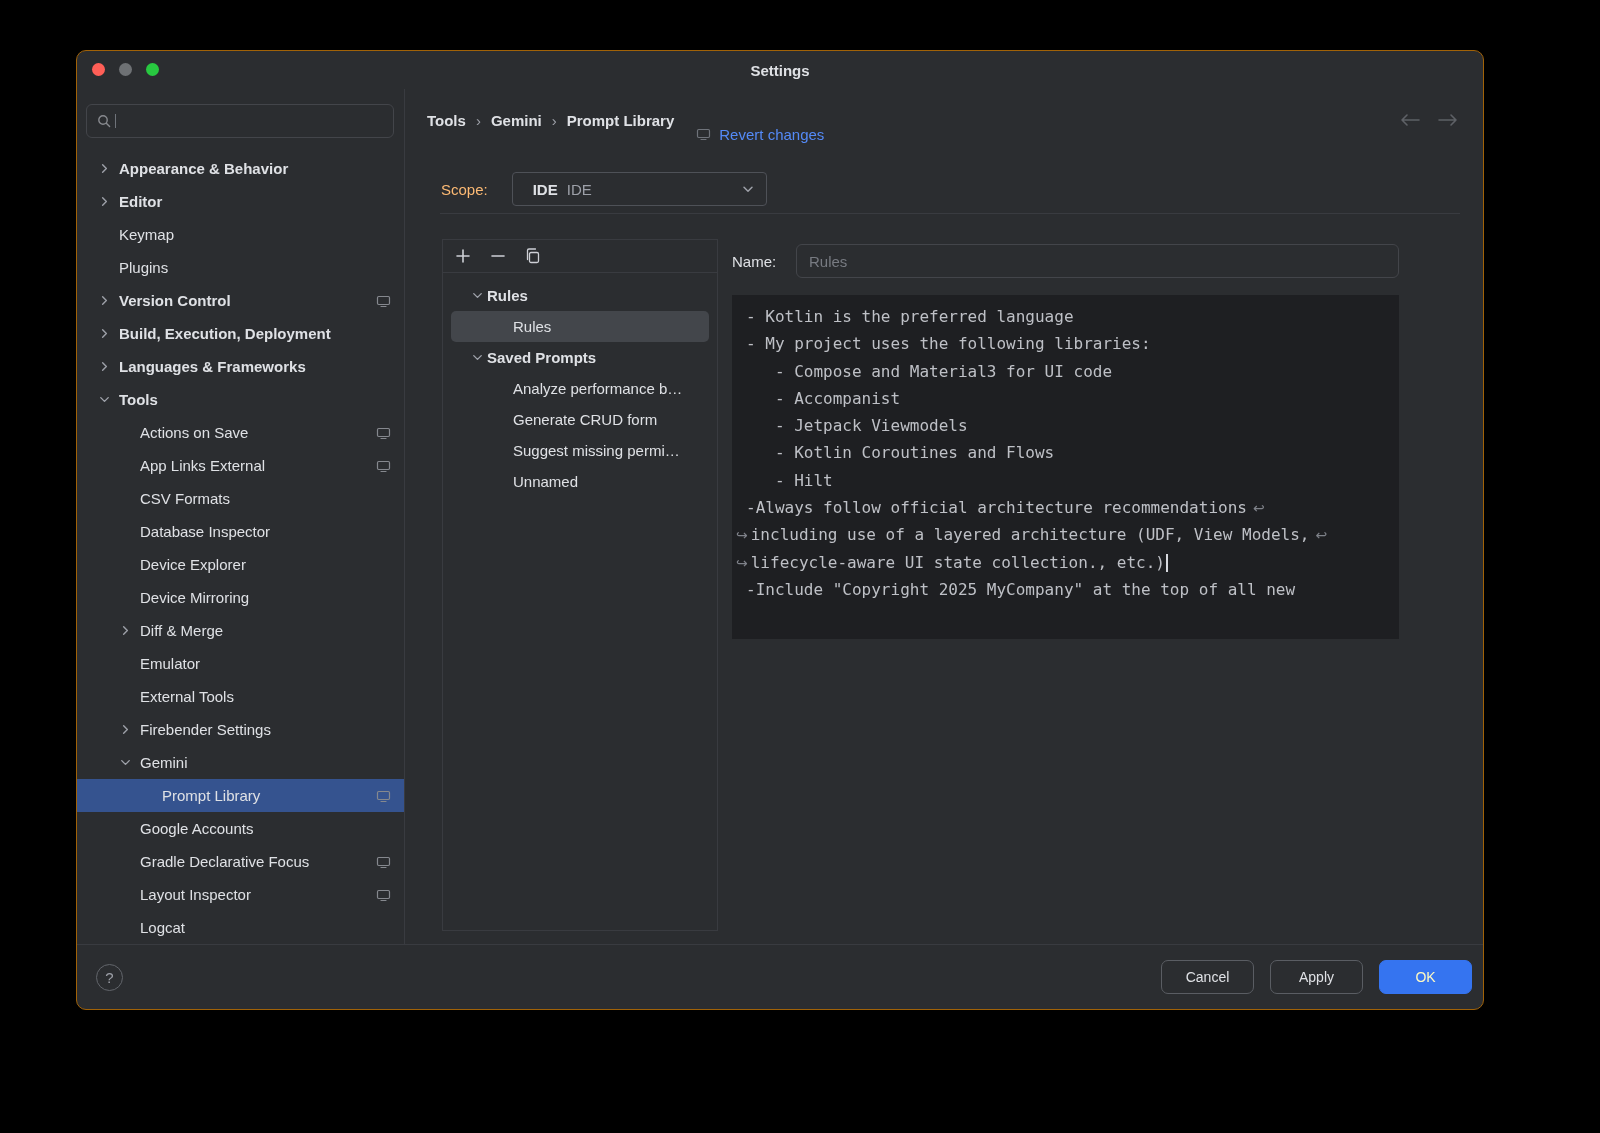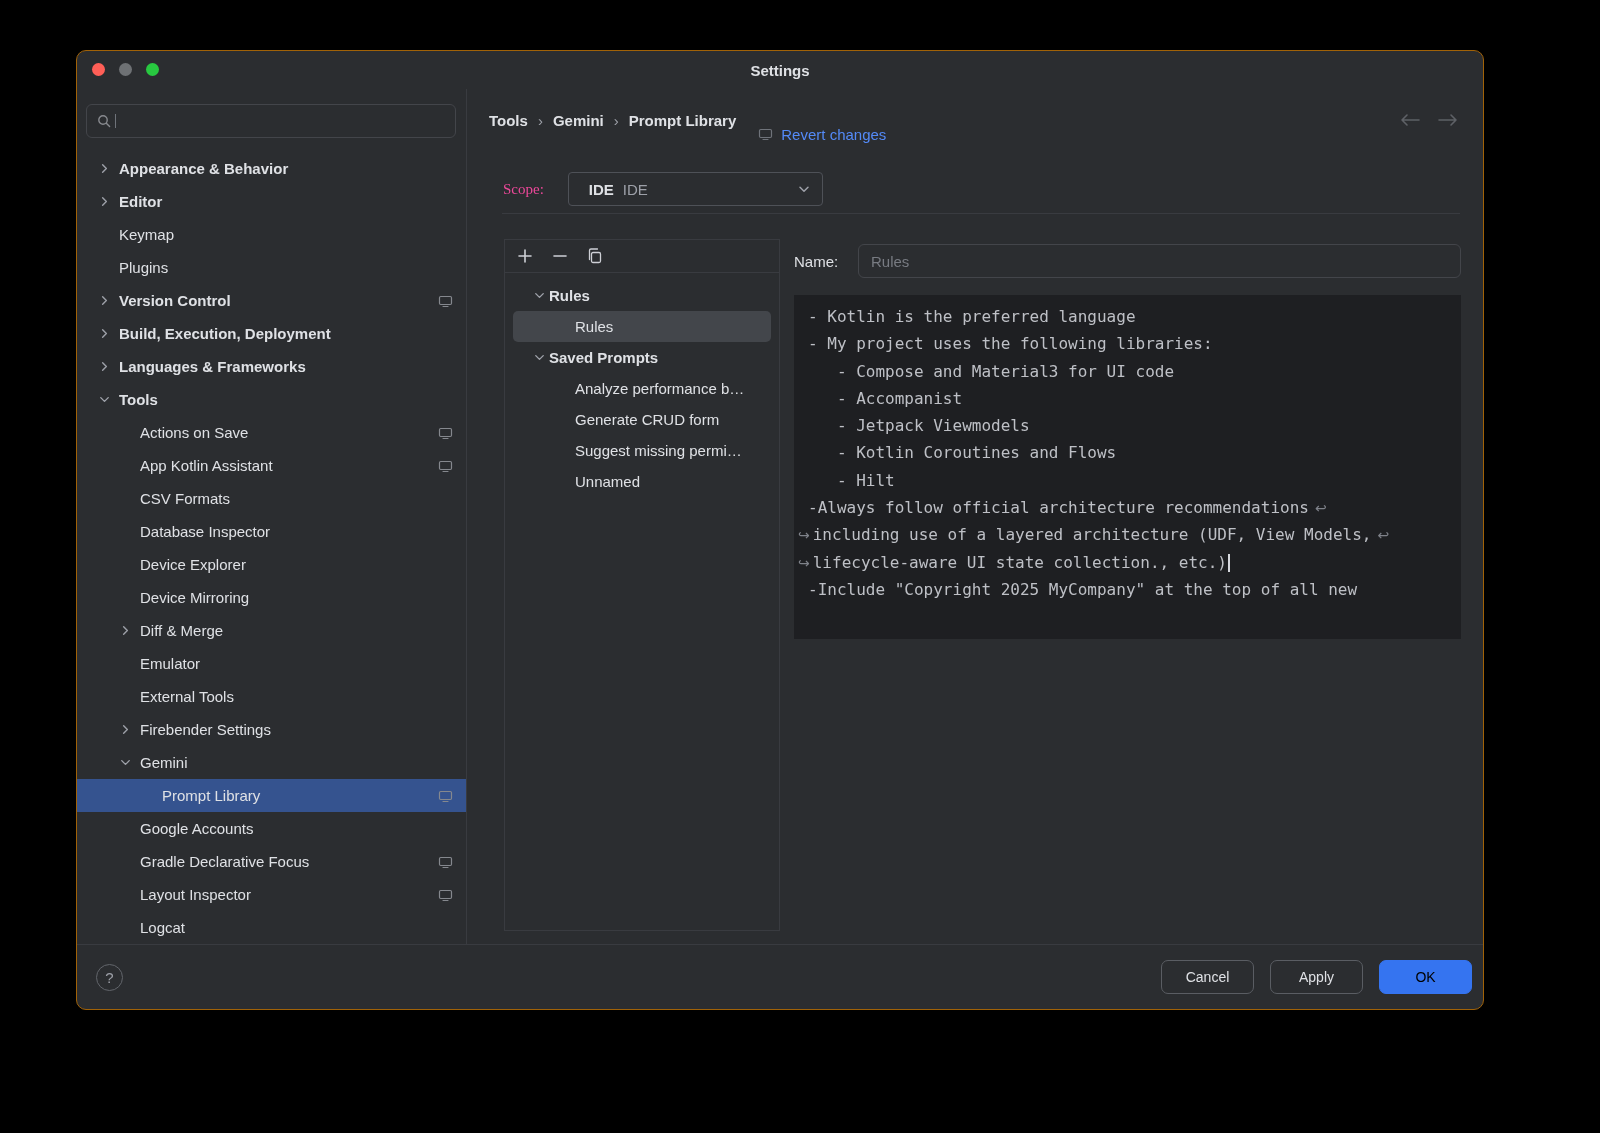--- a/index.html
+++ b/index.html
@@ -8,21 +8,21 @@
   
   .titlebar{flex:none;height:38px;position:relative;}
   .lights{position:absolute;left:15px;top:12px;display:flex;gap:14px;}
   .light{width:13px;height:13px;border-radius:50%;}
   .light.close{background:#FF5F57;}
   .light.min{background:#6E7174;}
   .light.zoom{background:#28C840;}
   .win-title{text-align:center;line-height:40px;font-size:15px;font-weight:700;color:#DFE1E5;}
   
   .bodyrow{flex:1;display:flex;min-height:0;}
-  .sidebar{flex:none;width:390px;border-right:1px solid #393B40;padding-top:15px;overflow:hidden;}
+  .sidebar{flex:none;width:328px;border-right:1px solid #393B40;padding-top:15px;overflow:hidden;}
   .searchbox{margin:0 10px 14px 9px;height:34px;border:1px solid #43454A;border-radius:6px;display:flex;align-items:center;padding:0 9px;gap:3px;background:transparent;}
   .searchbox .cursor{width:1px;height:14px;background:#6F737A;}
   .searchbox input{flex:1;background:transparent;border:none;outline:none;color:#DFE1E5;font-size:14px;font-family:inherit;}
   .st-row{height:33px;display:flex;align-items:center;font-size:15px;color:#DFE1E5;cursor:default;}
   .st-row.lvl0{padding-left:20px;}
   .st-row.lvl1{padding-left:41px;}
   .st-row.lvl2{padding-left:63px;}
   .st-row.bold .lbl{font-weight:700;}
   .st-row.selected{background:#35538F;}
   .st-row .chev{width:22px;flex:none;display:flex;align-items:center;}
@@ -30,21 +30,21 @@
   .st-row .badge{margin-left:auto;margin-right:13px;display:flex;align-items:center;}
   
   .main{flex:1;min-width:0;display:flex;flex-direction:column;}
   .bc-row{display:flex;align-items:center;height:30px;margin:16px 24px 0 22px;flex:none;}
   .crumb{font-weight:700;font-size:15px;color:#DFE1E5;}
   .crumb-sep{color:#9DA0A8;margin:0 10px;font-size:15px;}
   .revert{display:flex;align-items:center;gap:8px;margin-left:22px;margin-top:28px;}
   .revert-link{color:#548AF7;font-size:15px;cursor:pointer;}
   .nav-arrows{margin-left:auto;display:flex;gap:16px;align-items:center;}
   .scope-row{display:flex;align-items:center;margin-top:37px;padding-left:36px;height:34px;flex:none;}
-  .scope-label{font-size:15px;color:#ec4899;font-family:Liberation Serif, serif;}
+  .scope-label{font-size:15px;color:#fdba74;}
   .dropdown{margin-left:24px;width:255px;height:34px;border:1px solid #4E5157;border-radius:4px;display:flex;align-items:center;padding:0 10px 0 20px;gap:9px;cursor:pointer;}
   .dd-tag{font-weight:700;font-size:15px;color:#DFE1E5;}
   .dd-value{font-size:15px;color:#9DA0A8;flex:1;}
   .hline{height:1px;background:#393B40;margin:7px 23px 0 35px;flex:none;}
   .content-row{display:flex;margin:25px 24px 0 37px;flex:1;min-height:0;}
   .prompt-panel{flex:none;width:276px;height:692px;border:1px solid #393B40;}
   .pp-toolbar{height:33px;border-bottom:1px solid #393B40;display:flex;align-items:center;padding-left:8px;gap:11px;}
   .tool-btn{width:24px;height:24px;display:flex;align-items:center;justify-content:center;background:transparent;border:none;padding:0;cursor:pointer;}
   .pp-tree{padding-top:7px;}
   .pt-row{height:31px;display:flex;align-items:center;font-size:15px;color:#DFE1E5;margin:0 8px;border-radius:5px;white-space:nowrap;overflow:hidden;}
@@ -62,21 +62,21 @@
   .ed-line{height:27.3px;line-height:27.3px;white-space:pre;}
   .wrap-mark{color:#7F828A;font-family:"DejaVu Sans",sans-serif;font-size:14px;}
   .wrap-start{margin-left:-10px;margin-right:3px;}
   .wrap-end{margin-left:6px;}
   .caret{display:inline-block;width:2px;height:18px;background:#D6D8DE;vertical-align:middle;margin-left:1px;}
   
   .footer{flex:none;height:65px;border-top:1px solid #393B40;display:flex;align-items:center;padding:0 11px 0 19px;}
   .help-btn{width:27px;height:27px;border-radius:50%;border:1.5px solid #62656B;background:transparent;color:#9DA0A8;display:flex;align-items:center;justify-content:center;font-size:15px;font-family:inherit;cursor:pointer;}
   .btns{margin-left:auto;display:flex;gap:16px;}
   .btn{height:34px;min-width:93px;border-radius:7px;border:1px solid #5A5D63;background:transparent;color:#DFE1E5;font-size:14px;padding:0 22px;font-family:inherit;cursor:pointer;}
-  .btn.primary{background:#3574F0;border-color:#3574F0;color:#000000;}
+  .btn.primary{background:#3574F0;border-color:#3574F0;color:#fef9c3;}
 </style>
 </head>
 <body>
 
 <div class="window">
 
   <div class="titlebar">
     <div class="lights">
       <span class="light close"></span>
       <span class="light min"></span>
@@ -166,21 +166,21 @@
             <span class="lbl">Actions on Save</span>
             <span class="badge">
               <svg width="15" height="14" viewBox="0 0 15 14">
                 <rect x="1.5" y="2.5" width="12" height="8" rx="1.2" fill="none" stroke="#85888E" stroke-width="1.2"></rect>
                 <path d="M5 12.5h5" stroke="#85888E" stroke-width="1.2" stroke-linecap="round"></path>
               </svg>
             </span>
           </div>
           <div class="st-row lvl1">
             <span class="chev"></span>
-            <span class="lbl">App Kotlin Assistant</span>
+            <span class="lbl">App Links External</span>
             <span class="badge">
               <svg width="15" height="14" viewBox="0 0 15 14">
                 <rect x="1.5" y="2.5" width="12" height="8" rx="1.2" fill="none" stroke="#85888E" stroke-width="1.2"></rect>
                 <path d="M5 12.5h5" stroke="#85888E" stroke-width="1.2" stroke-linecap="round"></path>
               </svg>
             </span>
           </div>
           <div class="st-row lvl1">
             <span class="chev"></span>
             <span class="lbl">CSV Formats</span>

